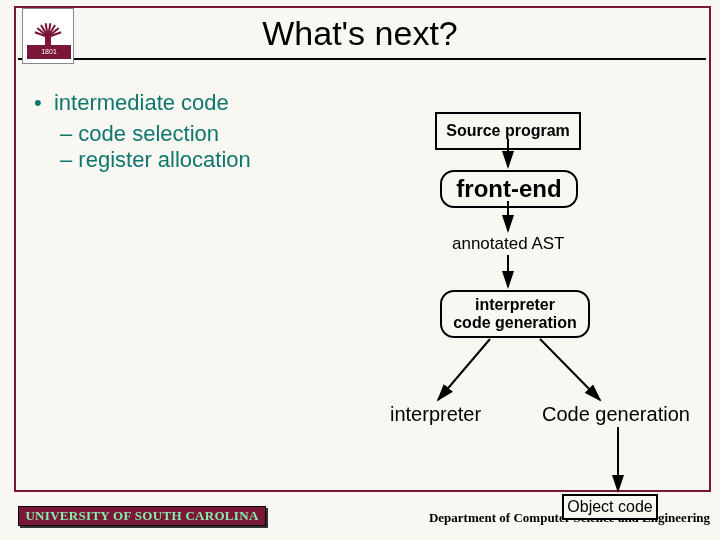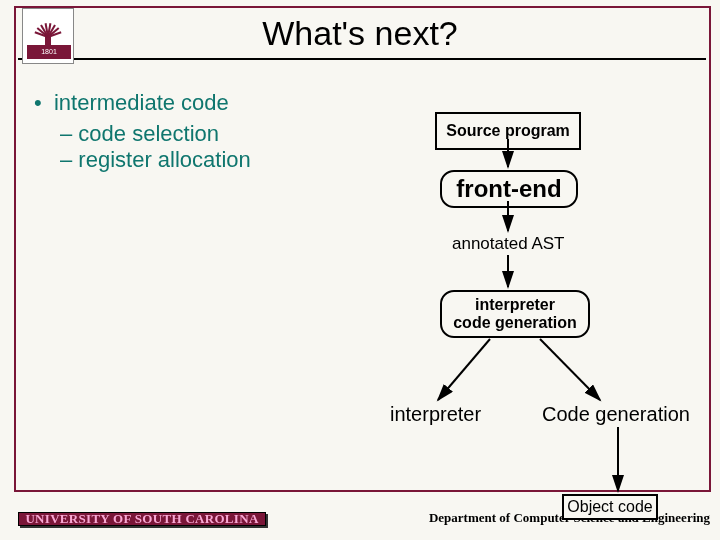--- a/index.html
+++ b/index.html
@@ -141,25 +141,25 @@
   .plain-label {
     position: absolute;
     font-size: 18px;
     color: #000;
   }
   .footer-bar {
     position: absolute;
     left: 18px;
     bottom: 14px;
     width: 248px;
-    height: 14px;
+    height: 20px;
     background: #7a1638;
     border: 1px solid #000;
     box-shadow: 2px 2px 0 #333;
-    color: #f9a8d4;
+    color: #86efac;
     font-family: "Times New Roman", serif;
     font-weight: bold;
     font-size: 13px;
     display: flex;
     align-items: center;
     justify-content: center;
     letter-spacing: 0.3px;
   }
   .footer-dept {
     position: absolute;

